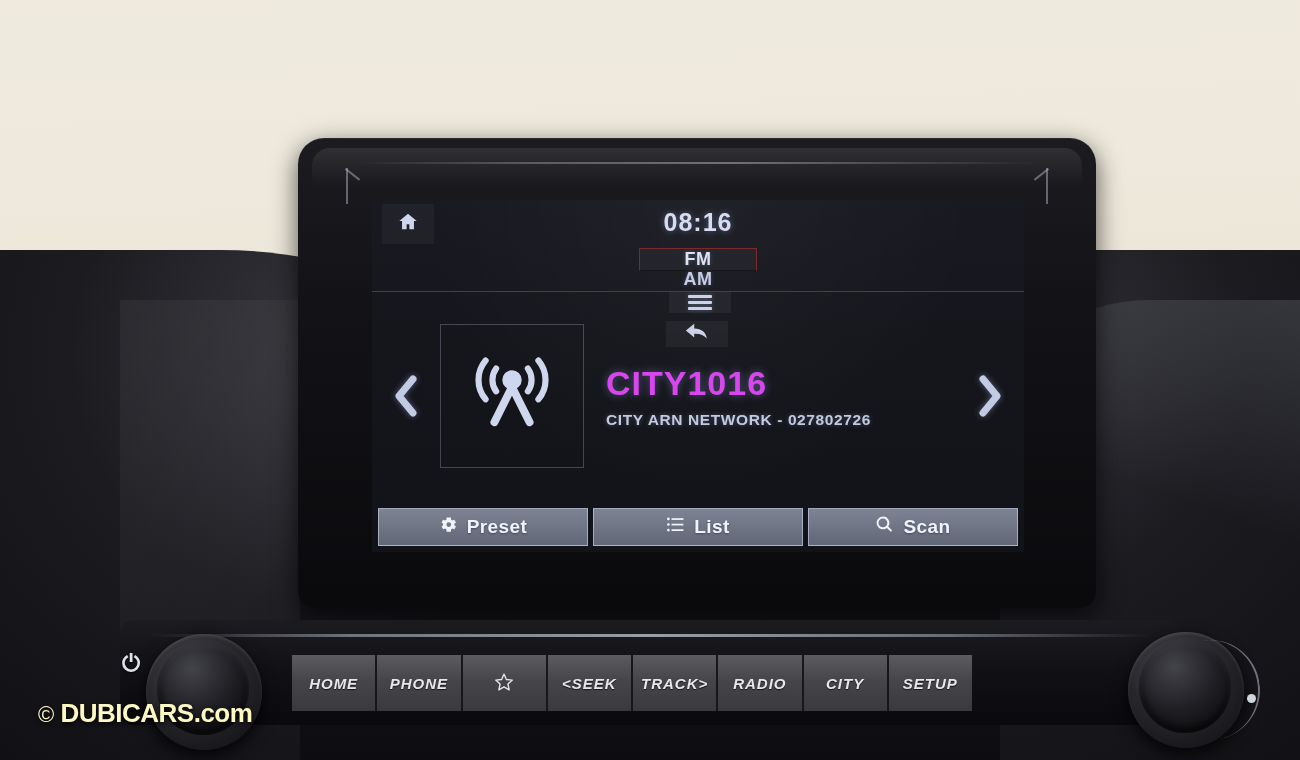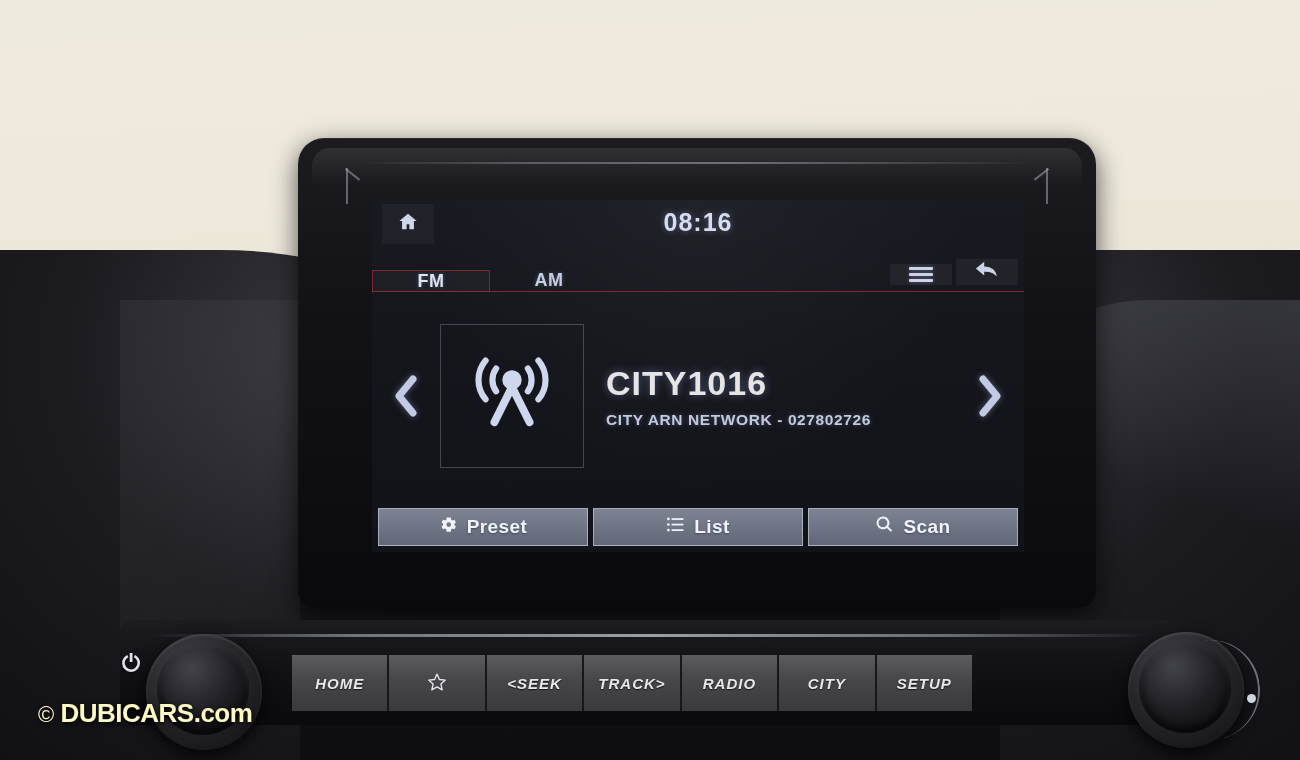--- a/index.html
+++ b/index.html
@@ -102,22 +102,23 @@
   .clock {
     position:absolute; left:0; right:0; top:8px;
     text-align:center;
     color:#d8dcf0; font-size:25px; letter-spacing:1px; font-weight:bold;
     text-shadow:0 0 6px rgba(160,175,230,.45);
   }
 
   
   .tab-row {
     position:relative; height:44px;
-    display:flex; align-items:flex-end;
+    display:flex; align-items:center;
     border-bottom:1.6px solid #7a2a2a;
+    flex-direction:column;
   }
   .tab {
     width:118px; display:flex; align-items:center; justify-content:center;
     color:#c6cde3; font-size:18px; font-weight:bold; letter-spacing:.5px;
     text-shadow:0 0 4px rgba(150,165,220,.35);
   }
   .tab.active {
     background:rgba(255,255,255,.035);
     border-top:1.6px solid #7a2a2a;
     border-left:1.6px solid #7a2a2a;
@@ -154,21 +155,21 @@
     filter:drop-shadow(0 0 3px rgba(150,165,220,.5)); }
   .station-art {
     width:144px; height:144px;
     border:1px solid rgba(190,200,225,.28);
     display:flex; align-items:center; justify-content:center;
     flex:none;
   }
   .station-art svg { width:88px; height:88px; }
   .station-info { flex:1; padding-left:22px; }
   .station-name {
-    color:#e5e5e5; font-size:34px; font-weight:bold; letter-spacing:1px;
+    color:#d946ef; font-size:34px; font-weight:bold; letter-spacing:1px;
     text-shadow:0 0 8px rgba(150,170,235,.45);
   }
   .station-sub {
     margin-top:8px;
     color:#c2cade; font-size:15.5px; font-weight:bold; letter-spacing:.6px;
     text-shadow:0 0 5px rgba(150,170,235,.35);
   }
 
   
   .btn-row {
@@ -388,20 +389,21 @@
     </div>
   </div>
 </div>
 
 <div id="trim">
   <div class="trim-chrome"></div>
 </div>
 
 <div id="btn-strip">
   <div class="hw-btn">HOME</div>
+  <div class="hw-btn">PHONE</div>
   <div class="hw-btn">
     <span>
       <svg viewBox="0 0 24 24">
           <polygon points="12,2.5 14.9,9 22,9.7 16.7,14.4 18.2,21.4 12,17.8 5.8,21.4 7.3,14.4 2,9.7 9.1,9" stroke-linejoin="round"></polygon>
         </svg>
     </span>
   </div>
   <div class="hw-btn">&lt;SEEK</div>
   <div class="hw-btn">TRACK&gt;</div>
   <div class="hw-btn">RADIO</div>

